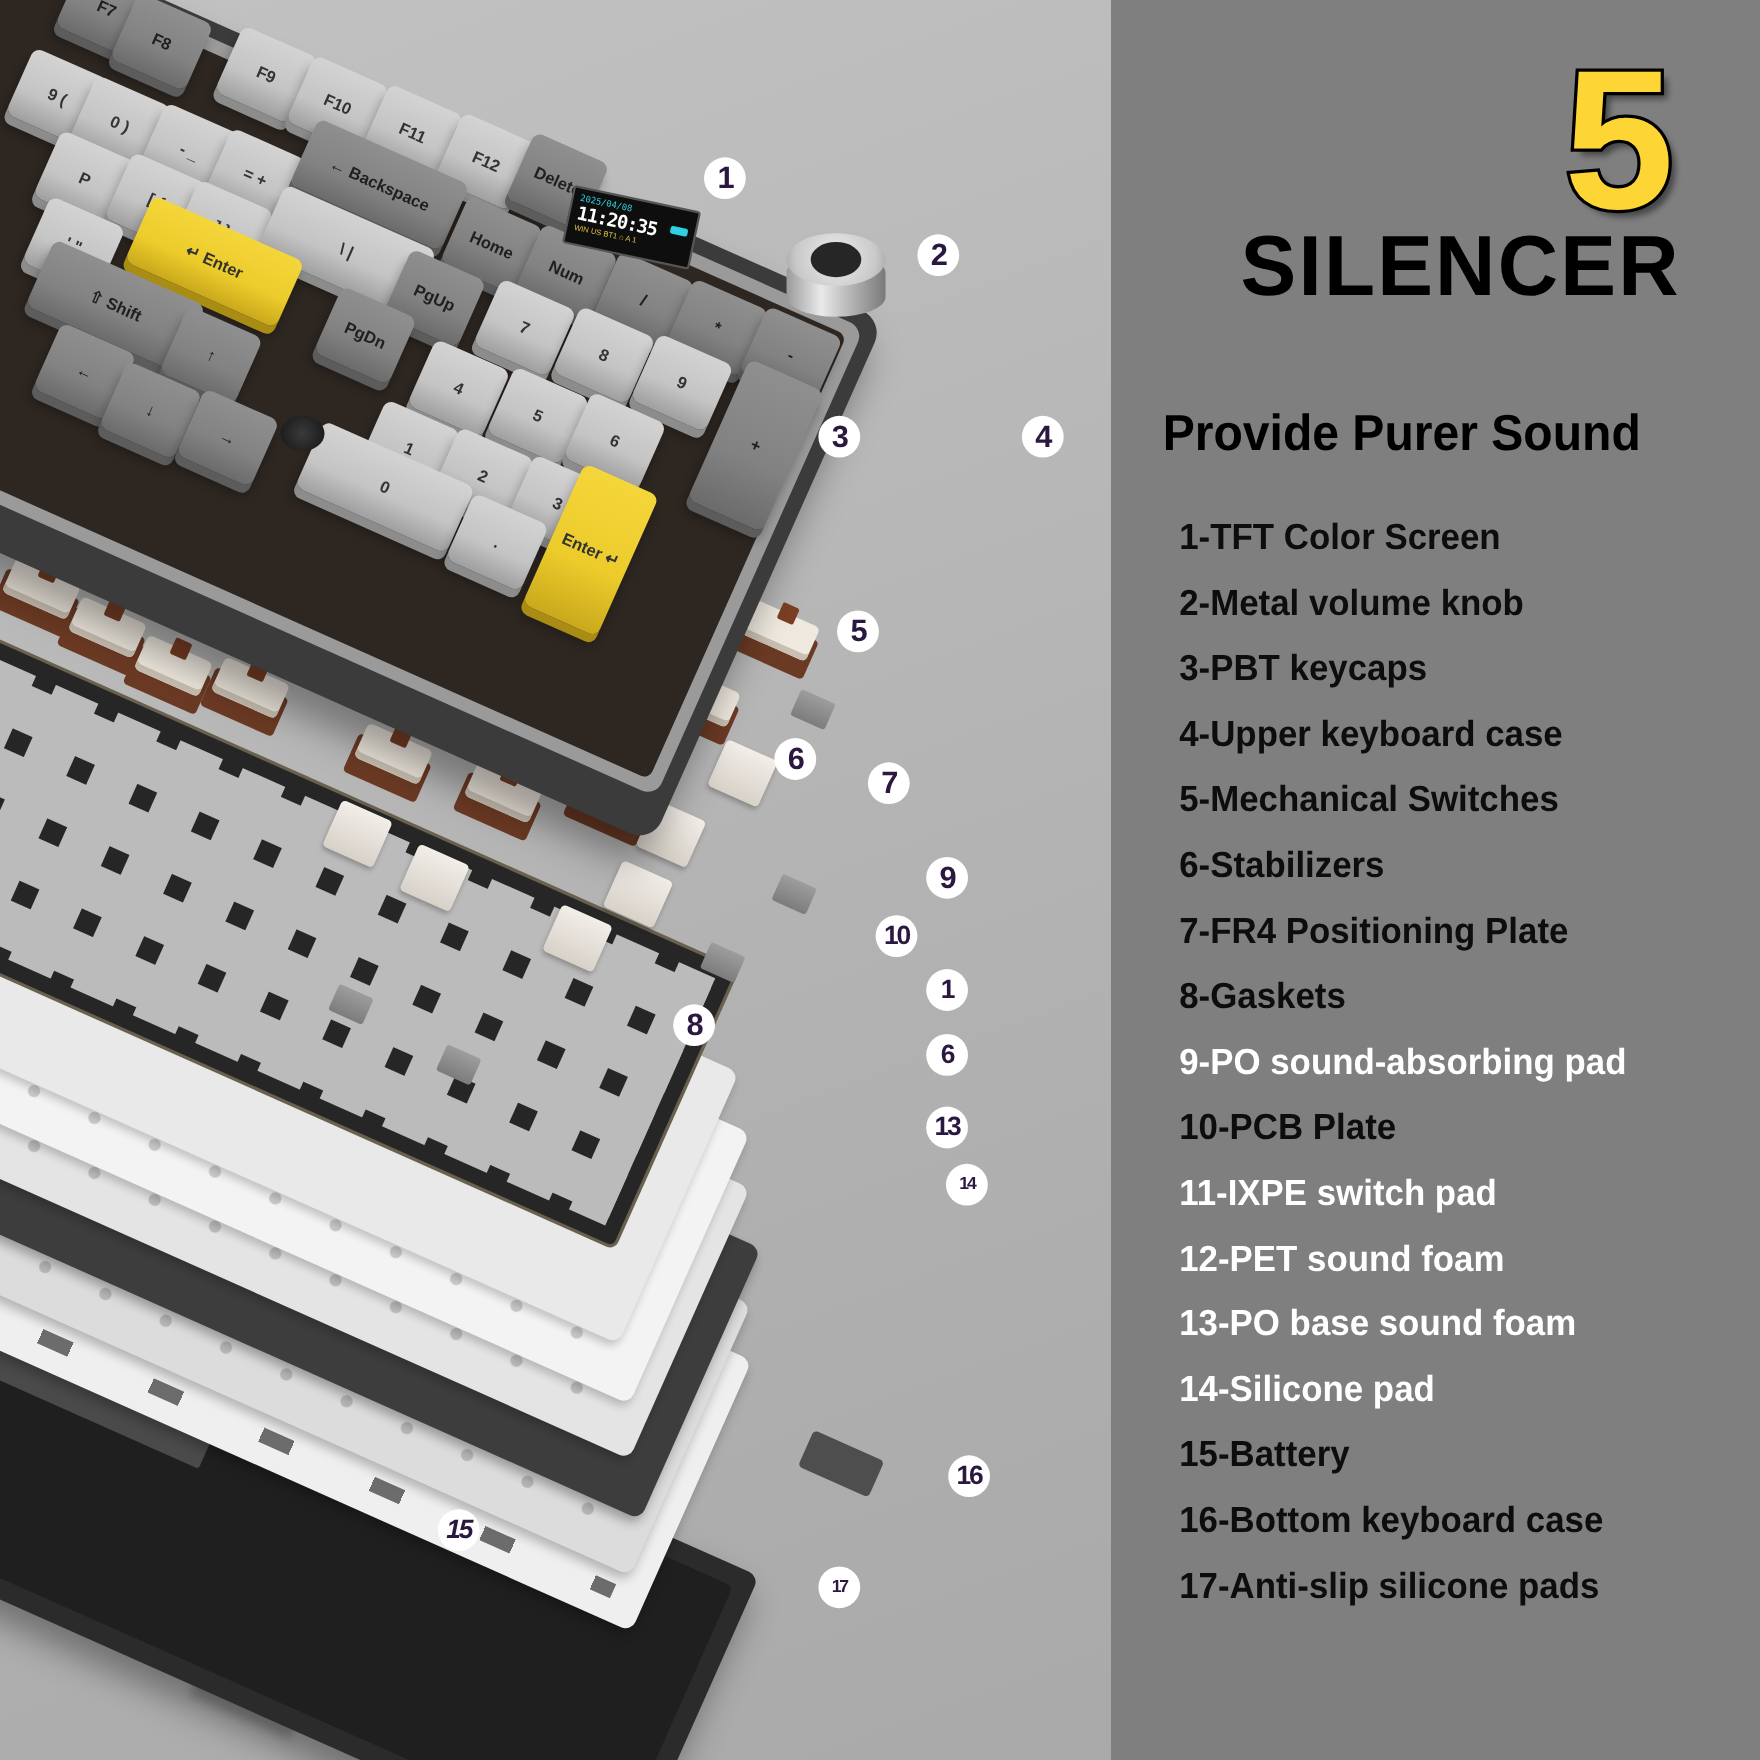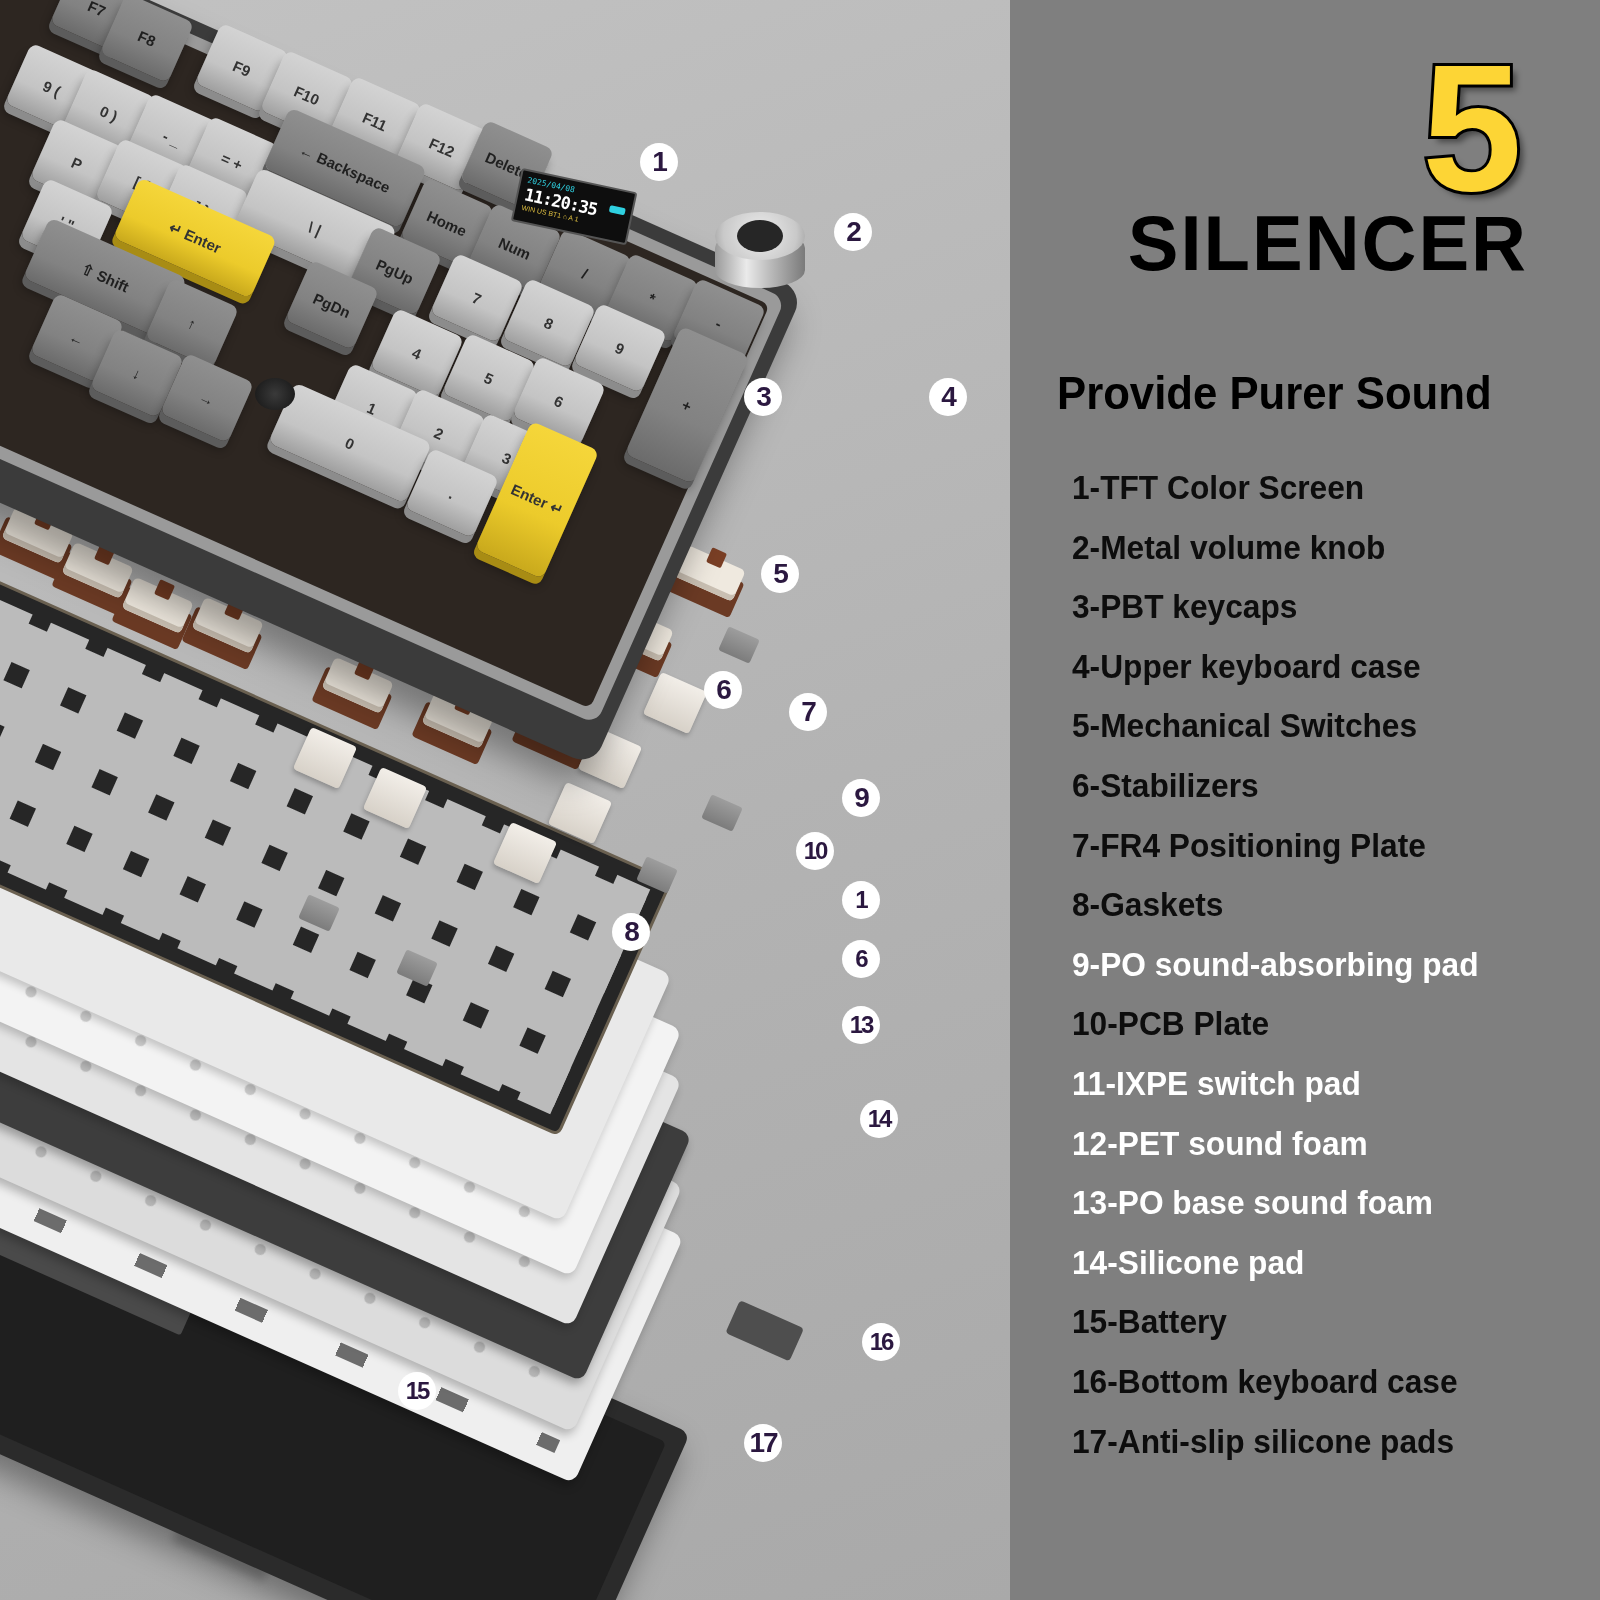--- a/index.html
+++ b/index.html
@@ -268,24 +268,24 @@
       <div class="badge" style="left: 929px; top: 378px;">4</div>
       <div class="badge" style="left: 761px; top: 555px;">5</div>
       <div class="badge" style="left: 704px; top: 671px;">6</div>
       <div class="badge" style="left: 789px; top: 693px;">7</div>
       <div class="badge" style="left: 612px; top: 913px;">8</div>
       <div class="badge" style="left: 842px; top: 779px;">9</div>
       <div class="badge" style="left: 796px; top: 832px; font-size: 24px;">10</div>
       <div class="badge" style="left: 842px; top: 881px; font-size: 24px;">1</div>
       <div class="badge" style="left: 842px; top: 940px; font-size: 24px;">6</div>
       <div class="badge" style="left: 842px; top: 1006px; font-size: 24px;">13</div>
-      <div class="badge" style="left: 860px; top: 1100px; font-size: 24px;">14</div>
-      <div class="badge" style="left: 398px; top: 1372px; font-size: 24px;">15</div>
+      <div class="badge" style="left: 860px; top: 1058px; font-size: 16px;">14</div>
+      <div class="badge" style="left: 398px; top: 1372px; font-size: 24px; font-style: italic;">15</div>
       <div class="badge" style="left: 862px; top: 1323px; font-size: 24px;">16</div>
-      <div class="badge" style="left: 744px; top: 1424px; font-size: 28px;">17</div>
+      <div class="badge" style="left: 744px; top: 1424px; font-size: 16px;">17</div>
     </div>
 </div>
 
 <div id="panel">
   <div id="big-five">5</div>
   <div id="title-1">SILENCER</div>
   <div id="subtitle">Provide Purer Sound</div>
   <ul id="legend">
     <li>1-TFT Color Screen</li>
     <li>2-Metal volume knob</li>

